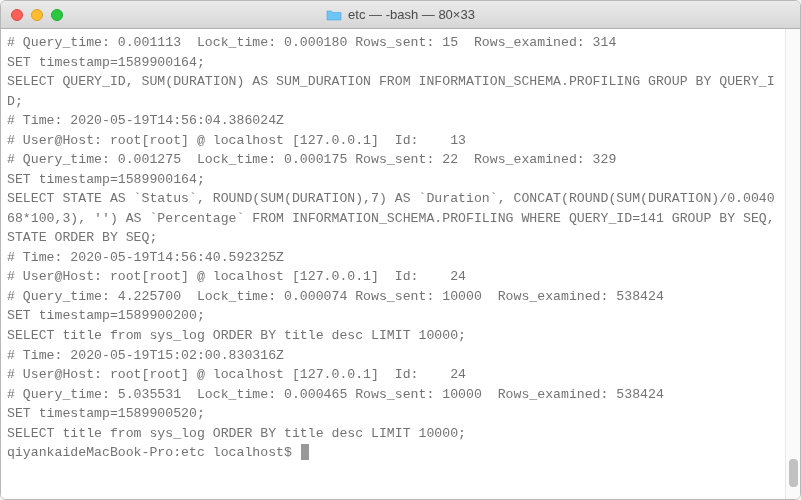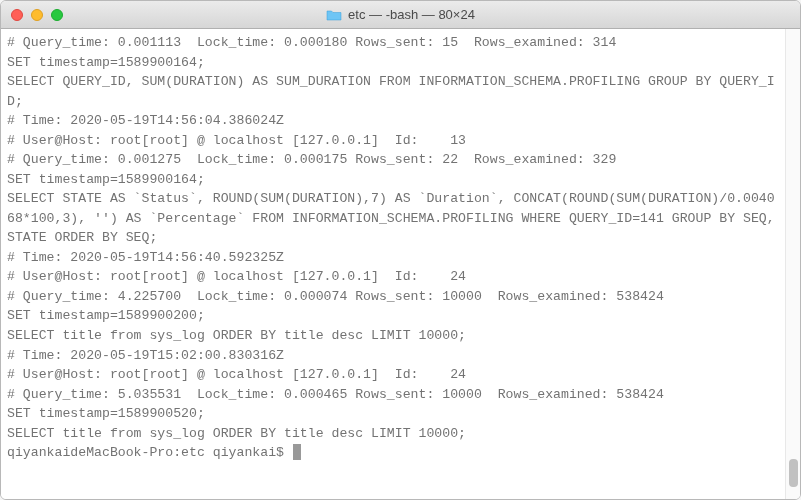--- a/index.html
+++ b/index.html
@@ -119,21 +119,21 @@
       <div class="light red"></div>
       <div class="light yellow"></div>
       <div class="light green"></div>
     </div>
     <div class="title-center">
       <span class="folder-icon">
         <svg width="16" height="12" viewBox="0 0 16 12">
           <path d="M1 2 L1 11 L15 11 L15 3.5 L7 3.5 L5.5 2 Z" fill="#6ec5f5" stroke="#3a9fd8" stroke-width="0.5"></path>
         </svg>
       </span>
-      <span>etc — -bash — 80×24</span>
+      <span>etc — -bash — 80×33</span>
     </div>
   </div>
   <div class="terminal-body">
     <div class="terminal-content" id="terminal-content"># Query_time: 0.001113  Lock_time: 0.000180 Rows_sent: 15  Rows_examined: 314
 SET timestamp=1589900164;
 SELECT QUERY_ID, SUM(DURATION) AS SUM_DURATION FROM INFORMATION_SCHEMA.PROFILING GROUP BY QUERY_ID;
 # Time: 2020-05-19T14:56:04.386024Z
 # User@Host: root[root] @ localhost [127.0.0.1]  Id:    13
 # Query_time: 0.001275  Lock_time: 0.000175 Rows_sent: 22  Rows_examined: 329
 SET timestamp=1589900164;
@@ -141,18 +141,18 @@
 # Time: 2020-05-19T14:56:40.592325Z
 # User@Host: root[root] @ localhost [127.0.0.1]  Id:    24
 # Query_time: 4.225700  Lock_time: 0.000074 Rows_sent: 10000  Rows_examined: 538424
 SET timestamp=1589900200;
 SELECT title from sys_log ORDER BY title desc LIMIT 10000;
 # Time: 2020-05-19T15:02:00.830316Z
 # User@Host: root[root] @ localhost [127.0.0.1]  Id:    24
 # Query_time: 5.035531  Lock_time: 0.000465 Rows_sent: 10000  Rows_examined: 538424
 SET timestamp=1589900520;
 SELECT title from sys_log ORDER BY title desc LIMIT 10000;
-<span class="prompt-line">qiyankaideMacBook-Pro:etc qiyankai$ </span><span class="cursor"></span></div>
+<span class="prompt-line">qiyankaideMacBook-Pro:etc localhost$ </span><span class="cursor"></span></div>
     <div class="scrollbar">
       <div class="scroll-thumb" id="scroll-thumb" style="top: 430px; height: 28px;"></div>
     </div>
   </div>
 </div>
 
 </body></html>

